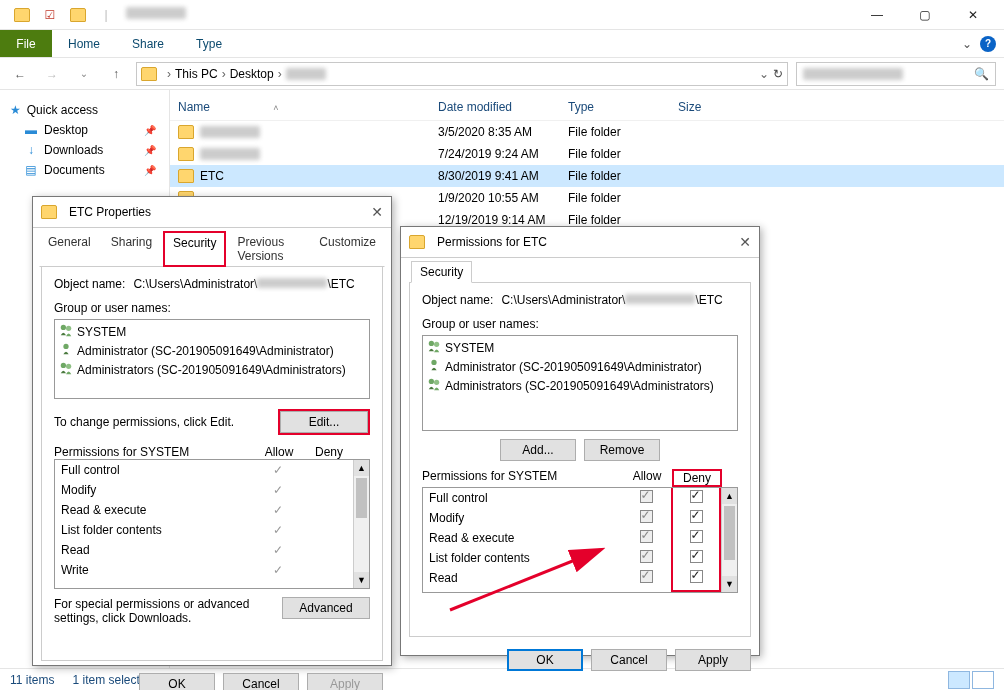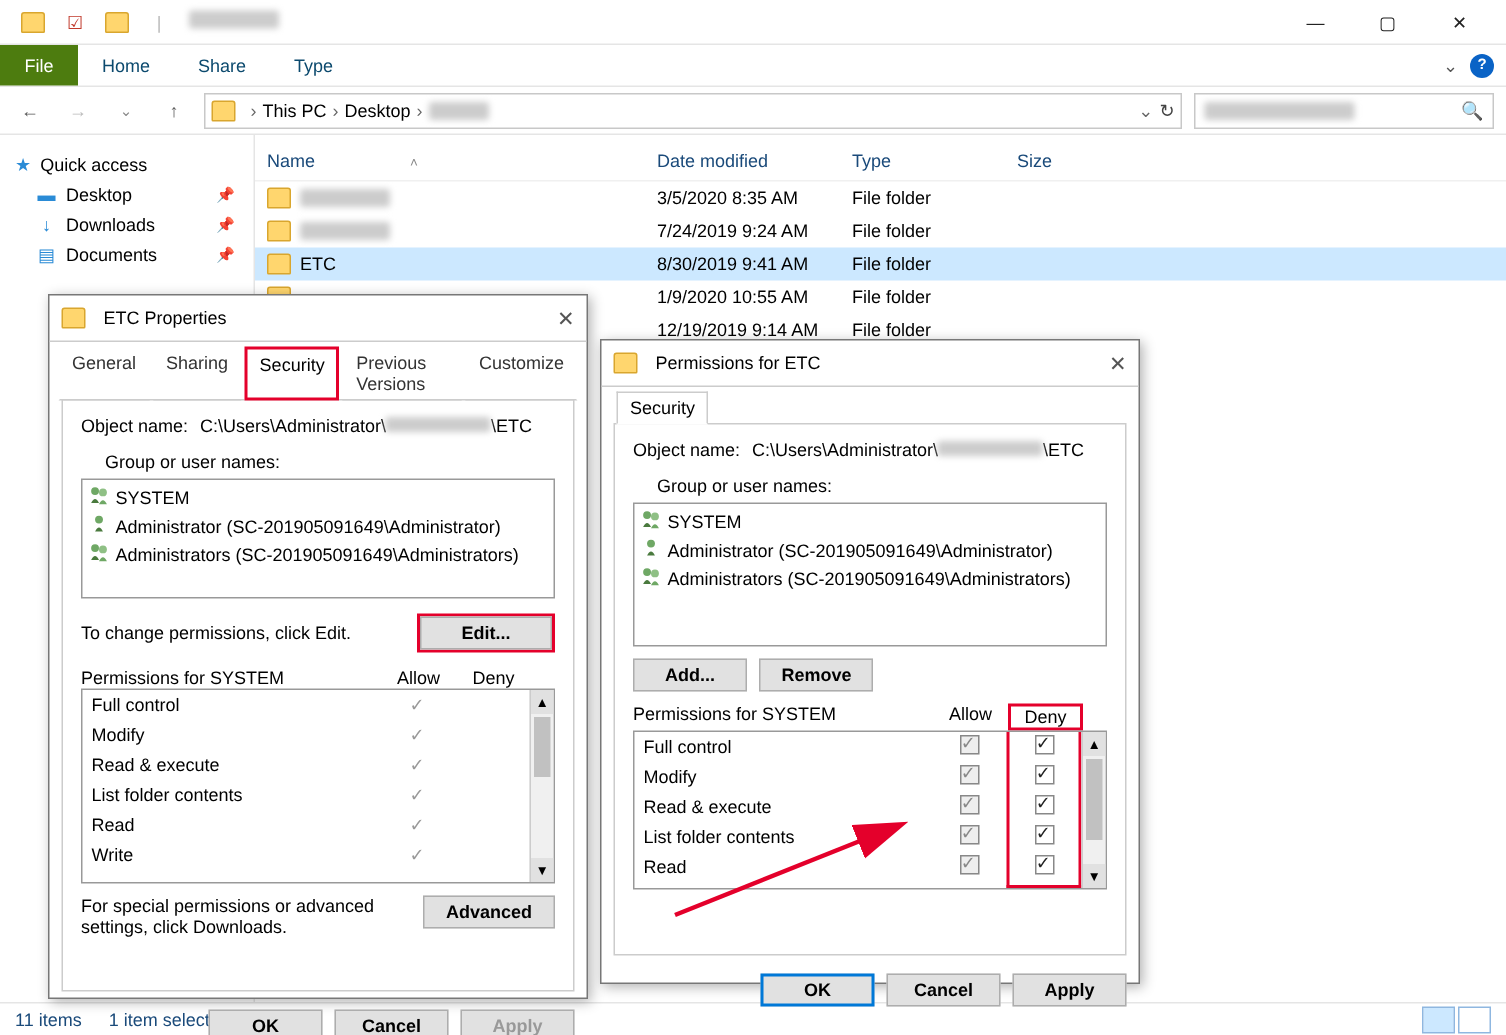--- a/index.html
+++ b/index.html
@@ -45,36 +45,36 @@
   .dlg-title { height: 30px; display: flex; align-items: center; padding: 0 8px; }
   .dlg-close { margin-left: auto; color: #555; font-size: 14px; }
   .tabs { display: flex; border-top: 1px solid #ccc; border-bottom: none; padding: 2px 6px 0 6px; gap: 2px; }
   .atab { padding: 3px 8px; border: 1px solid #ccc; border-bottom: 1px solid #fff; background: #fff; position: relative; top: 1px; }
   .atab.inactive { border: 1px solid transparent; border-bottom: 1px solid #ccc; background: transparent; color: #333; }
   .hl { border: 2px solid #e4002b !important; }
   .dlg-body { border: 1px solid #ccc; margin: 0 8px 8px 8px; padding: 10px 12px; }
   .d1 .dlg-body { height: 395px; }
   .groupbox { border: 1px solid #999; height: 80px; overflow-y: auto; padding: 2px 4px; background: #fff; }
   .user-row { display: flex; align-items: center; gap: 4px; padding: 1px 0; }
-  .btn { border: 1px solid #adadad; background: #e1e1e1; padding: 3px 14px; cursor: default; font-weight: bold; }
+  .btn { border: 1px solid #adadad; background: #e1e1e1; padding: 3px 14px; cursor: default; }
   .btn.default { border: 2px solid #0078d7; padding: 2px 13px; }
   .btn.disabled { color: #999; }
   .permrow { display: flex; align-items: center; height: 20px; }
   .permlabel { flex: 1; padding-left: 6px; }
   .permcol { width: 50px; text-align: center; }
   .chk { width: 13px; height: 13px; display: inline-block; border: 1px solid #888; background: #fff; position: relative; }
   .chk.ro { background: #eee; }
   .chk.on::after { content: "✓"; position: absolute; top: -3px; left: 0; font-size: 12px; color: #222; }
   .chk.ro.on::after { color: #888; }
   .permlist { border: 1px solid #999; height: 130px; overflow: hidden; position: relative; }
   .permlist .scroller { position: absolute; right: 0; top: 0; bottom: 0; width: 16px; background: #f0f0f0; border-left: 1px solid #ccc; }
   .arrowbtn { height: 16px; text-align: center; background: #e1e1e1; font-size: 9px; line-height: 16px; }
   .thumb { background: #c1c1c1; margin: 2px; height: 40px; }
   .dlg-buttons { display: flex; justify-content: flex-end; gap: 8px; padding: 4px 8px 0 8px; }
-  .sec-title { margin: 6px 0 4px 16px; }
+  .sec-title { margin: 6px 0 4px 0; }
   .label { color: #000; }
   .redarrow { position: absolute; z-index: 30; pointer-events: none; }
   svg.usr { width: 14px; height: 14px; }
   .blur-pill { display:inline-block; width:60px; height:12px; background:#ccc; border-radius:2px; filter:blur(2px); }
   .blur-pill.w100 { width:100px; }
 </style>
 </head>
 <body>
 
 <div class="titlebar">
@@ -357,21 +357,21 @@
         <div class="user-row">
           <span><svg class="usr" viewBox="0 0 16 16">
               <circle cx="5" cy="5" r="3" fill="#6fa865"></circle>
               <path d="M2 14 Q5 8 8 14 Z" fill="#4a7a3e"></path>
               <circle cx="11" cy="6" r="3" fill="#8fc085"></circle>
               <path d="M8 15 Q11 9 14 15 Z" fill="#6fa865"></path>
             </svg></span>
           <span>Administrators (SC-201905091649\Administrators)</span>
         </div>
       </div>
-    <div style="display:flex;justify-content:flex-start;gap:8px;margin:8px 0">
+    <div style="display:flex;justify-content:center;gap:8px;margin:8px 0">
       <button class="btn" style="width:76px">Add...</button>
       <button class="btn" style="width:76px">Remove</button>
     </div>
     <div style="display:flex">
       <span>Permissions for SYSTEM</span>
       <span class="permcol" style="margin-left:auto">Allow</span>
       <span class="permcol hl" style="border-bottom:none">Deny</span>
       <span style="width:16px"></span>
     </div>
     <div class="permlist" style="height:106px">

